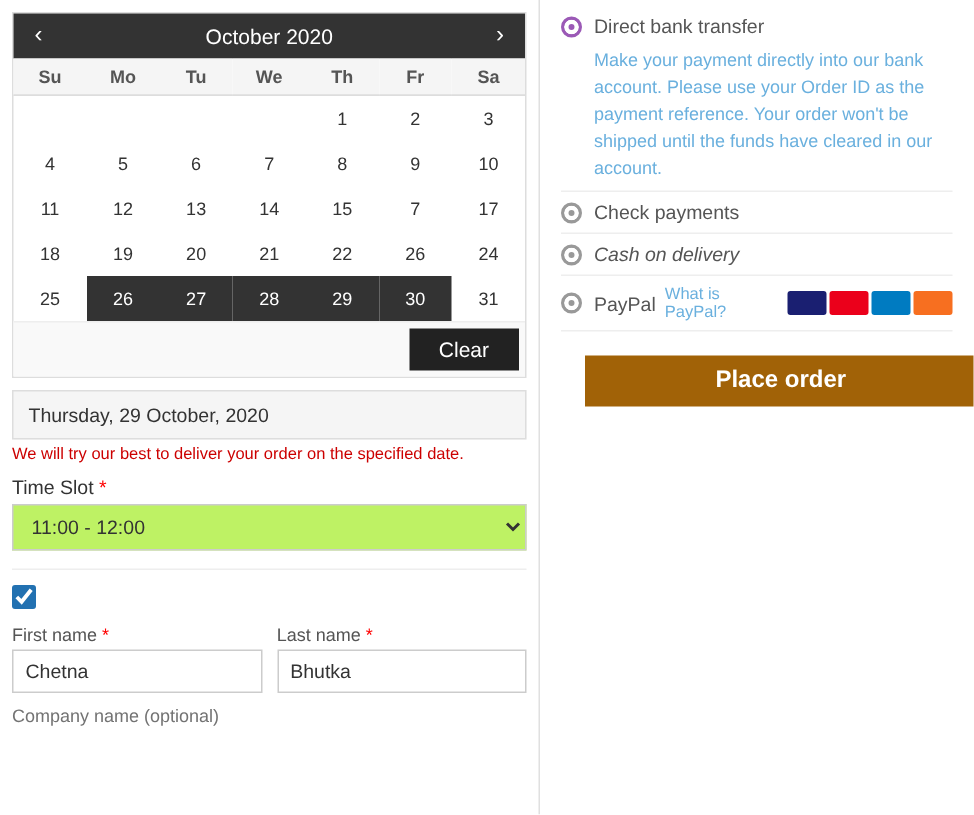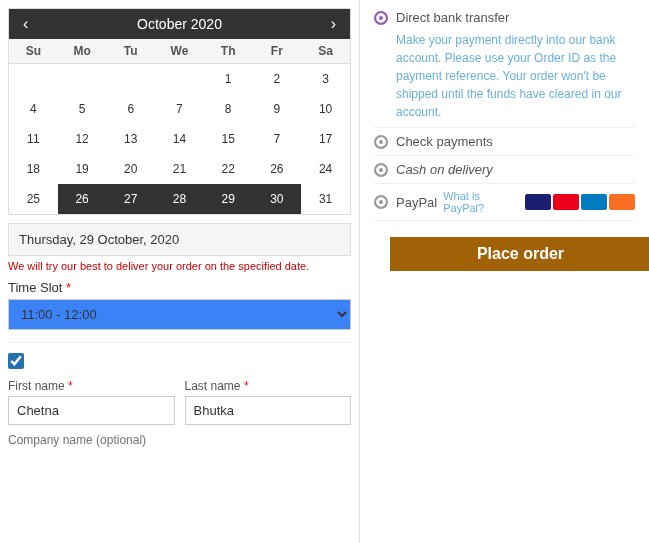--- a/index.html
+++ b/index.html
@@ -112,21 +112,21 @@
       color: #333;
       margin-bottom: 4px;
     }
     .required-star { color: red; }
     .time-slot-select {
       width: 100%;
       padding: 6px 8px;
       border: 1px solid #ccc;
       font-size: 13px;
       color: #333;
-      background: #3b82f6;
+      background: #bef264;
       appearance: auto;
       margin-bottom: 12px;
     }
 
     
     .ship-section {
       border-top: 1px solid #eee;
       padding-top: 10px;
       margin-bottom: 10px;
     }
@@ -275,20 +275,23 @@
             <td class="current-month">25</td>
             <td class="current-month highlighted">26</td>
             <td class="current-month highlighted">27</td>
             <td class="current-month highlighted">28</td>
             <td class="current-month selected">29</td>
             <td class="current-month highlighted">30</td>
             <td class="current-month">31</td>
           </tr>
         </tbody>
     </table>
+    <div class="clear-row">
+      <button class="clear-btn">Clear</button>
+    </div>
   </div>
 
   
   <div class="selected-date-row">
     <span>Thursday, 29 October, 2020</span>
   </div>
   <div class="delivery-note">
     <span>We will try our best to deliver your order on the specified date.</span>
   </div>
 

